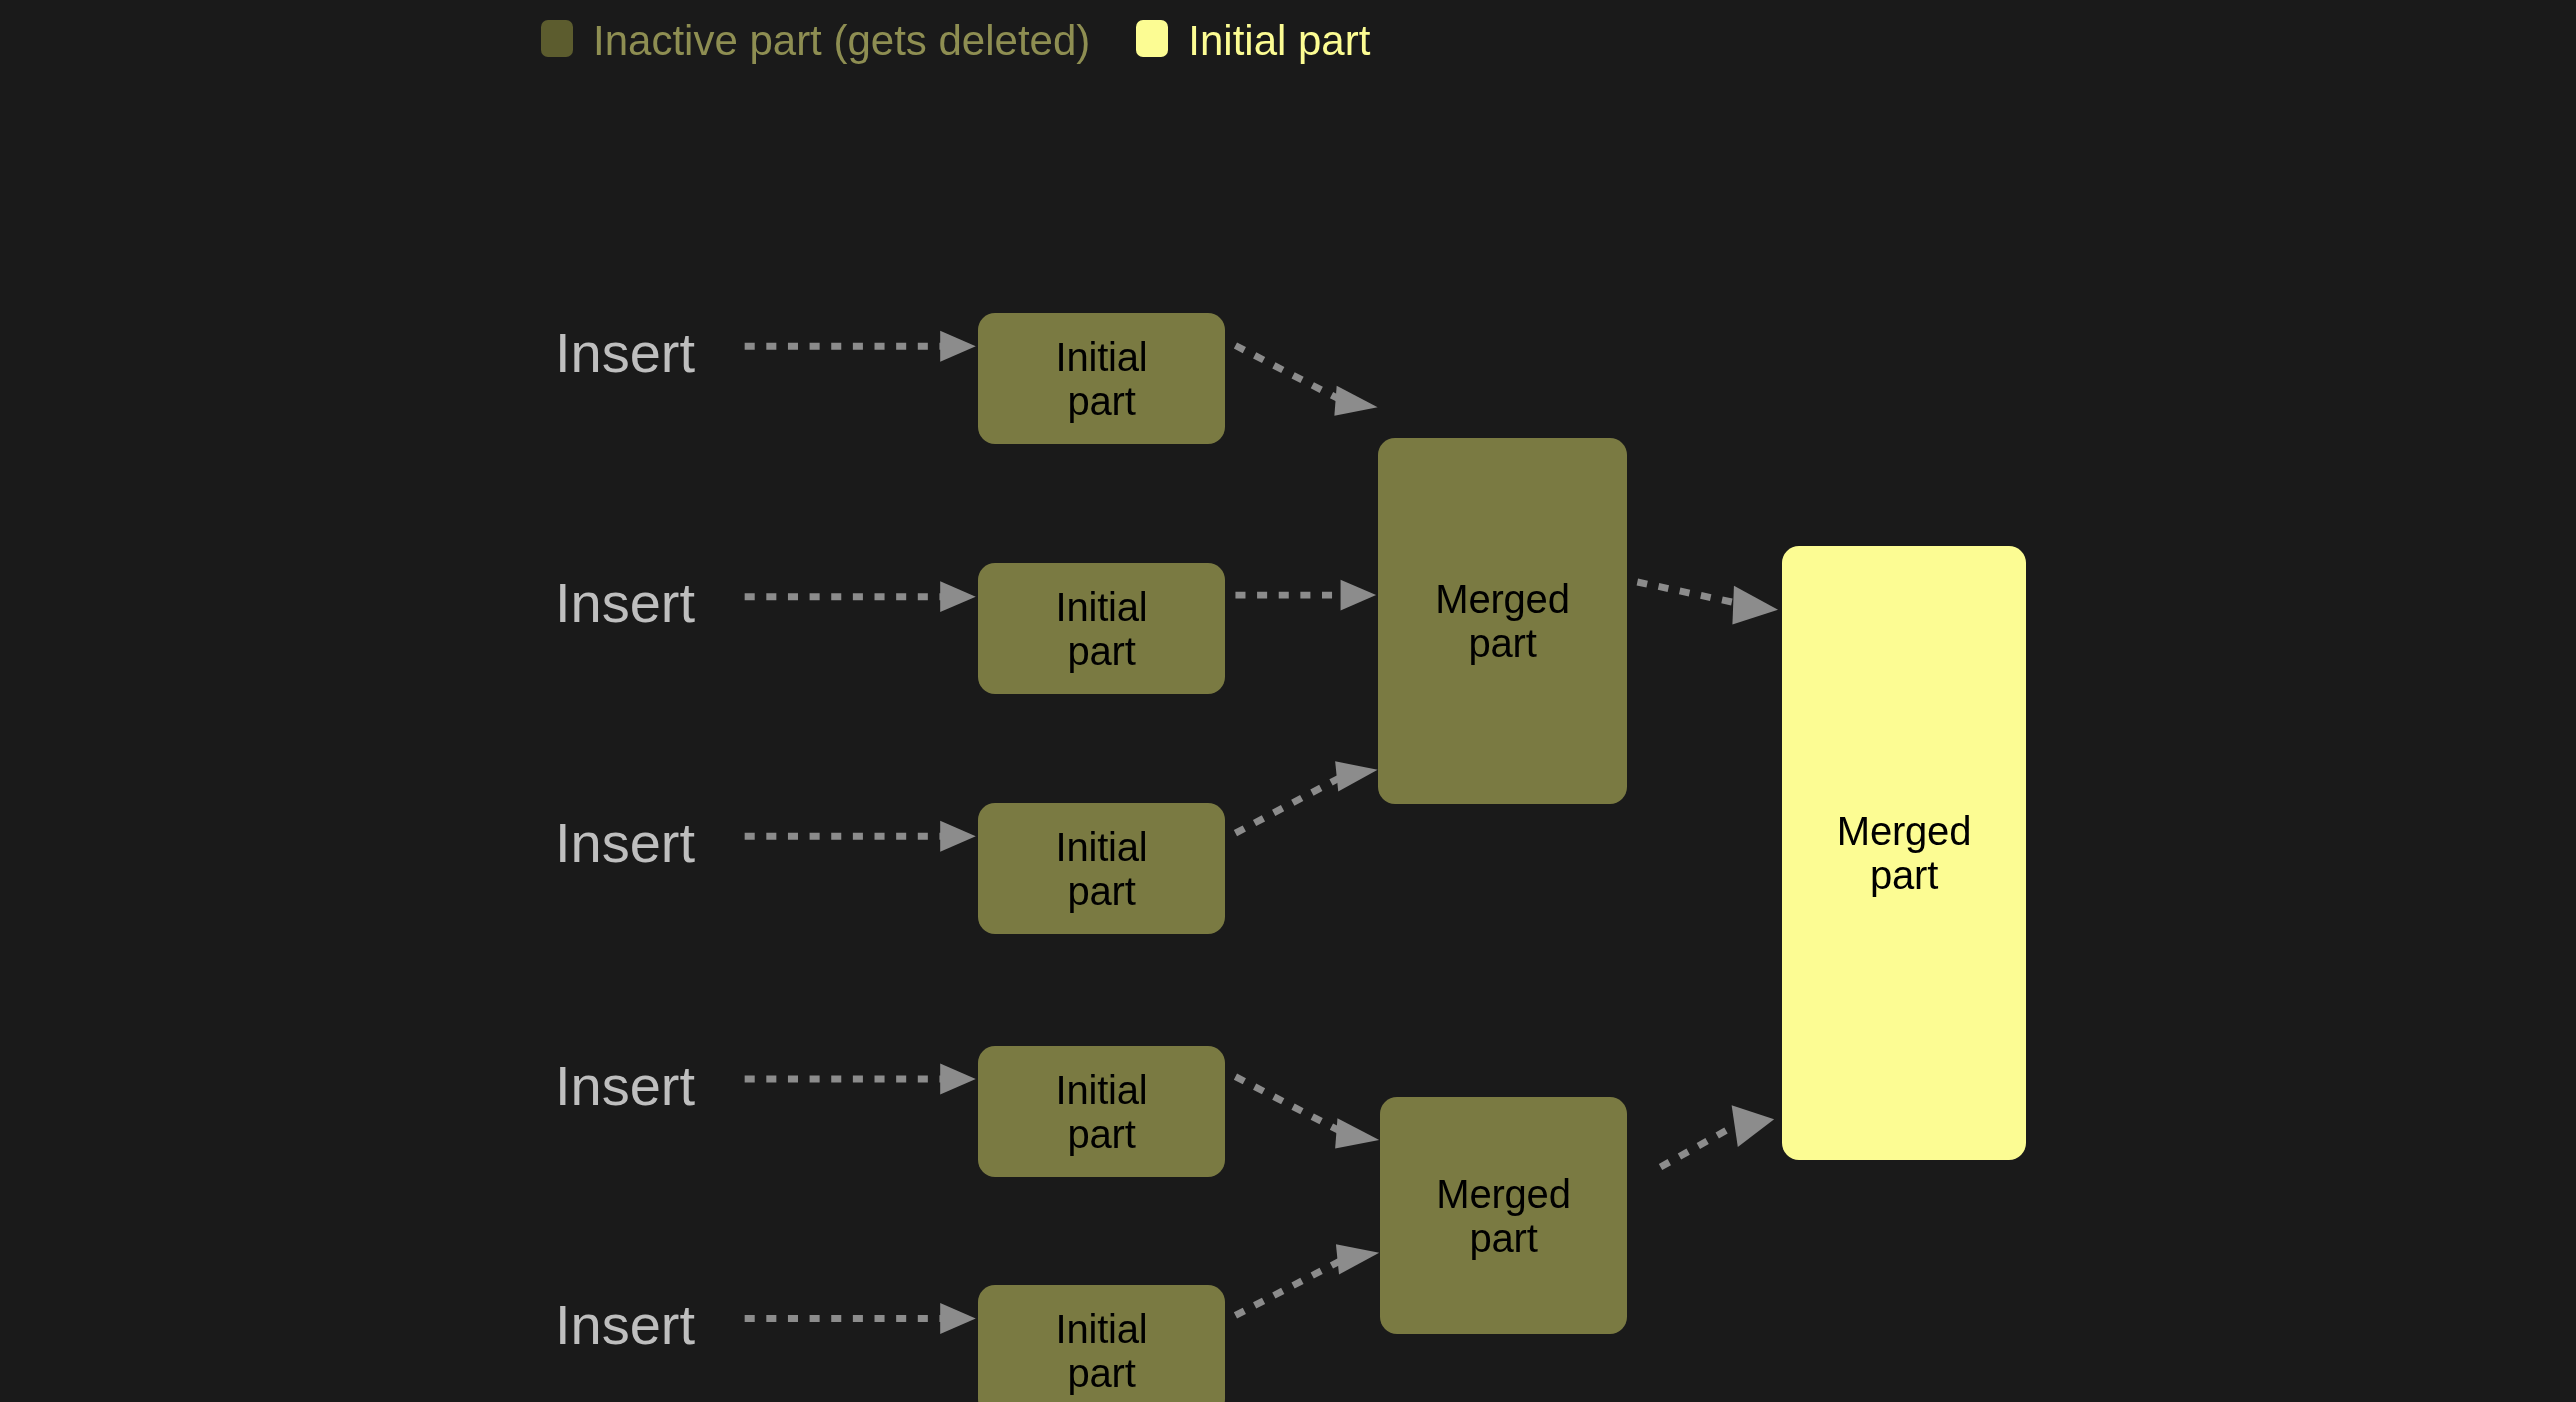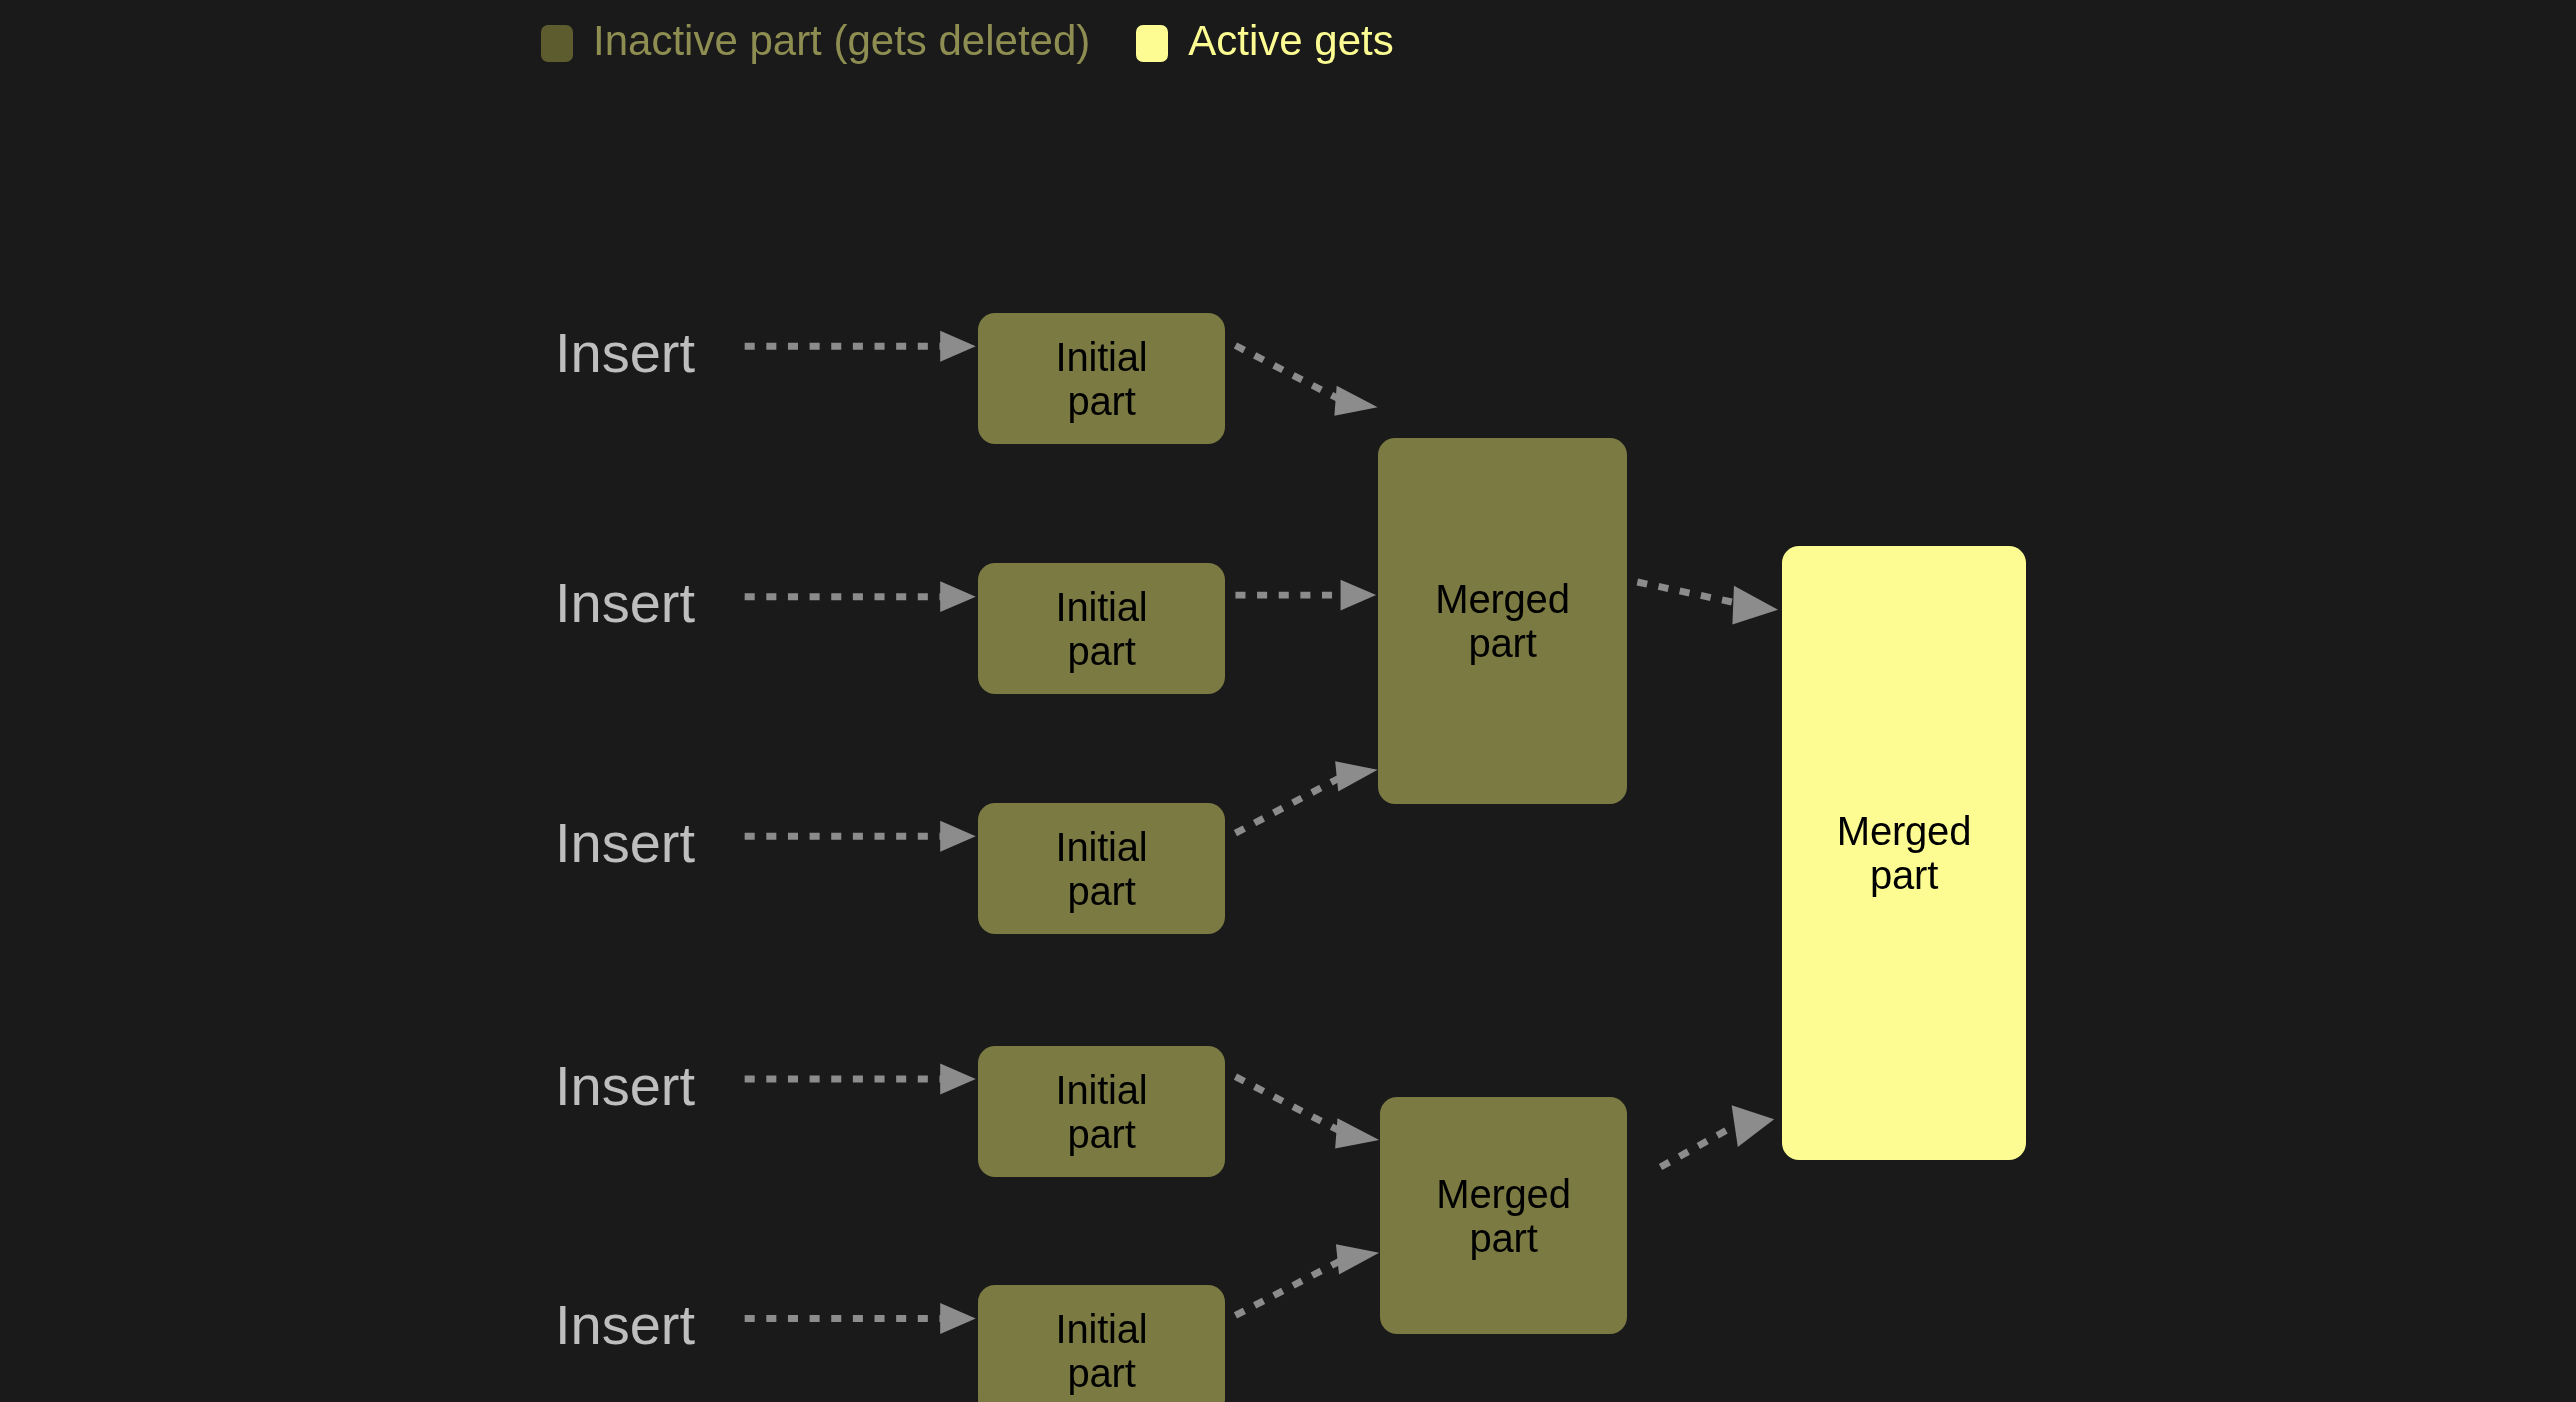--- a/index.html
+++ b/index.html
@@ -27,21 +27,21 @@
   .legend {
     position: absolute;
     left: 541px;
     top: 20px;
     display: flex;
     align-items: center;
     gap: 0;
   }
   .legend-entry {
     display: flex;
-    align-items: flex-end;
+    align-items: flex-start;
   }
   .legend-entry + .legend-entry { margin-left: 46px; }
   .legend-swatch {
     width: 32px;
     height: 37px;
     border-radius: 7px;
     flex: 0 0 auto;
   }
   .legend-label {
     margin-left: 20px;
@@ -101,21 +101,21 @@
 
 <div id="canvas">
 
   <div class="legend">
     <div class="legend-entry">
       <span class="legend-swatch" style="background:#5c5c2e;"></span>
       <span class="legend-label inactive">Inactive part (gets deleted)</span>
     </div>
     <div class="legend-entry">
       <span class="legend-swatch" style="background:#fcfc93;"></span>
-      <span class="legend-label active">Active gets</span>
+      <span class="legend-label active">Initial part</span>
     </div>
   </div>
 
   <svg id="arrows" viewBox="0 0 3332 1814" width="2576" height="1402" xmlns="http://www.w3.org/2000/svg">
 
     <g>
       <line class="arrow-line" x1="963" y1="448" x2="1222" y2="448"></line>
       <polygon class="arrow-head" points="1216,428 1262,448 1216,468"></polygon>
     </g>
     <g>

